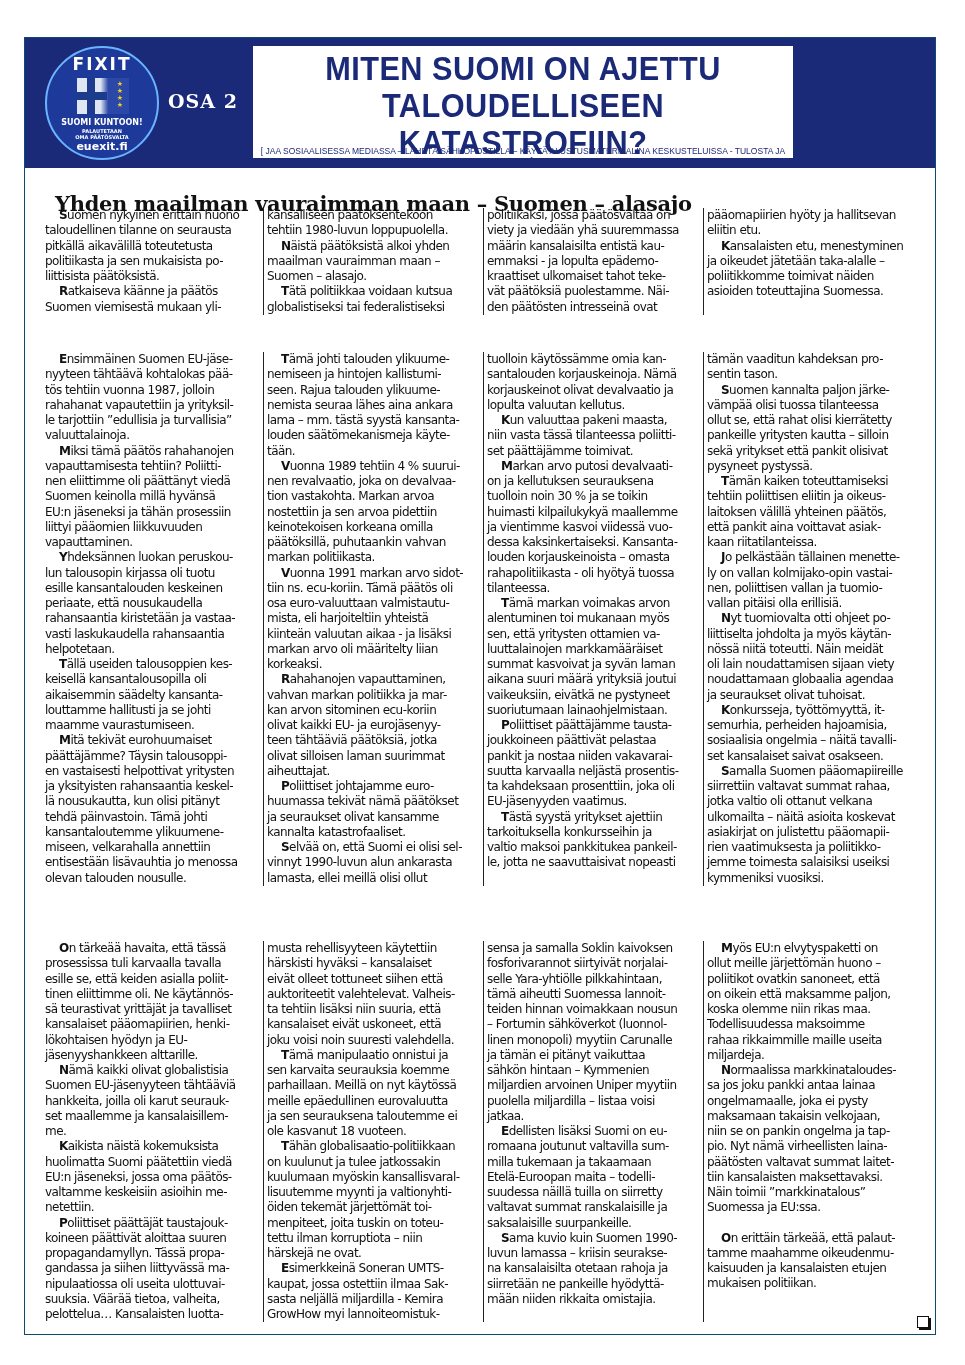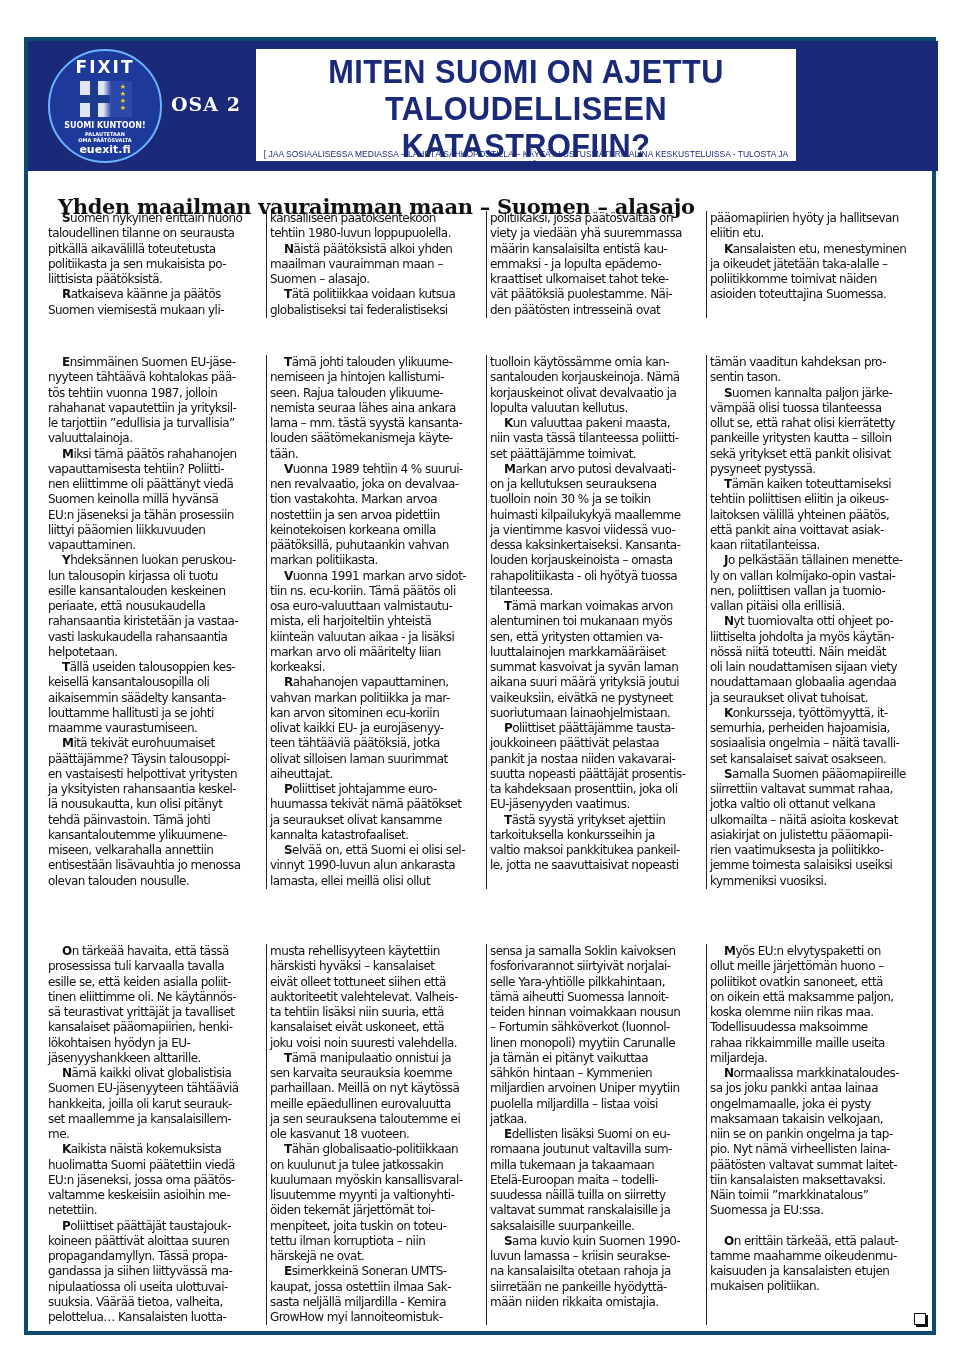--- a/index.html
+++ b/index.html
@@ -1,17 +1,17 @@
 <!DOCTYPE html>
 <html><head>
 <meta charset="utf-8">
 <style>
   html,body{margin:0;padding:0;background:#fff;}
   body{width:965px;height:1365px;position:relative;overflow:hidden;font-family:"DejaVu Sans",sans-serif;}
-  .page{position:absolute;left:24px;top:37px;width:912px;height:1298px;border:4px solid #0c4a6e;box-sizing:border-box;background:#fff;}
+  .page{position:absolute;left:24px;top:37px;width:912px;height:1298px;border:1px solid #0c4a6e;box-sizing:border-box;background:#fff;}
   .banner{position:absolute;left:0;top:0;width:910px;height:130px;background:#1b2a78;}
   .logo{position:absolute;left:20px;top:8px;width:114px;height:114px;border-radius:50%;background:#1d3a9a;border:2px solid #6ab4ff;box-sizing:border-box;overflow:hidden;}
   .logo .fixit{position:absolute;top:6px;left:0;width:100%;text-align:center;color:#fff;font:bold 17px "DejaVu Sans",sans-serif;letter-spacing:2px;}
   .logo .flag{position:absolute;left:30px;top:30px;width:52px;height:36px;background:linear-gradient(90deg,#dfe6f2 0 45%,#2b48a8 60% 100%);}
   .logo .flag .h{position:absolute;left:0;top:14px;width:30px;height:8px;background:#1c3b8c;}
   .logo .flag .v{position:absolute;left:10px;top:0;width:8px;height:36px;background:#1c3b8c;}
   .logo .flag .stars{position:absolute;right:4px;top:3px;color:#f4d21f;font-size:7px;line-height:7px;width:10px;text-align:center;}
   .logo .kuntoon{position:absolute;top:70px;left:0;width:100%;text-align:center;color:#fff;font:bold 8px "DejaVu Sans",sans-serif;}
   .logo .pal{position:absolute;top:80px;left:0;width:100%;text-align:center;color:#fff;font:bold 5px "DejaVu Sans",sans-serif;line-height:6px;}
   .logo .url{position:absolute;top:92px;left:0;width:100%;text-align:center;color:#fff;font:bold 11px "DejaVu Sans",sans-serif;}
@@ -198,21 +198,21 @@
           <p>alentuminen toi mukanaan myös</p>
           <p>sen, että yritysten ottamien va-</p>
           <p>luuttalainojen markkamääräiset</p>
           <p>summat kasvoivat ja syvän laman</p>
           <p>aikana suuri määrä yrityksiä joutui</p>
           <p>vaikeuksiin, eivätkä ne pystyneet</p>
           <p>suoriutumaan lainaohjelmistaan.</p>
           <p class="ind">Poliittiset päättäjämme tausta-</p>
           <p>joukkoineen päättivät pelastaa</p>
           <p>pankit ja nostaa niiden vakavarai-</p>
-          <p>suutta nopeasti päättäjät prosentis-</p>
+          <p>suutta karvaalla neljästä prosentis-</p>
           <p>ta kahdeksaan prosenttiin, joka oli</p>
           <p>EU-jäsenyyden vaatimus.</p>
           <p class="ind">Tästä syystä yritykset ajettiin</p>
           <p>tarkoituksella konkursseihin ja</p>
           <p>valtio maksoi pankkitukea pankeil-</p>
           <p>le, jotta ne saavuttaisivat nopeasti</p>
         </div>
         <div class="col">
           <p>tämän vaaditun kahdeksan pro-</p>
           <p>sentin tason.</p>

